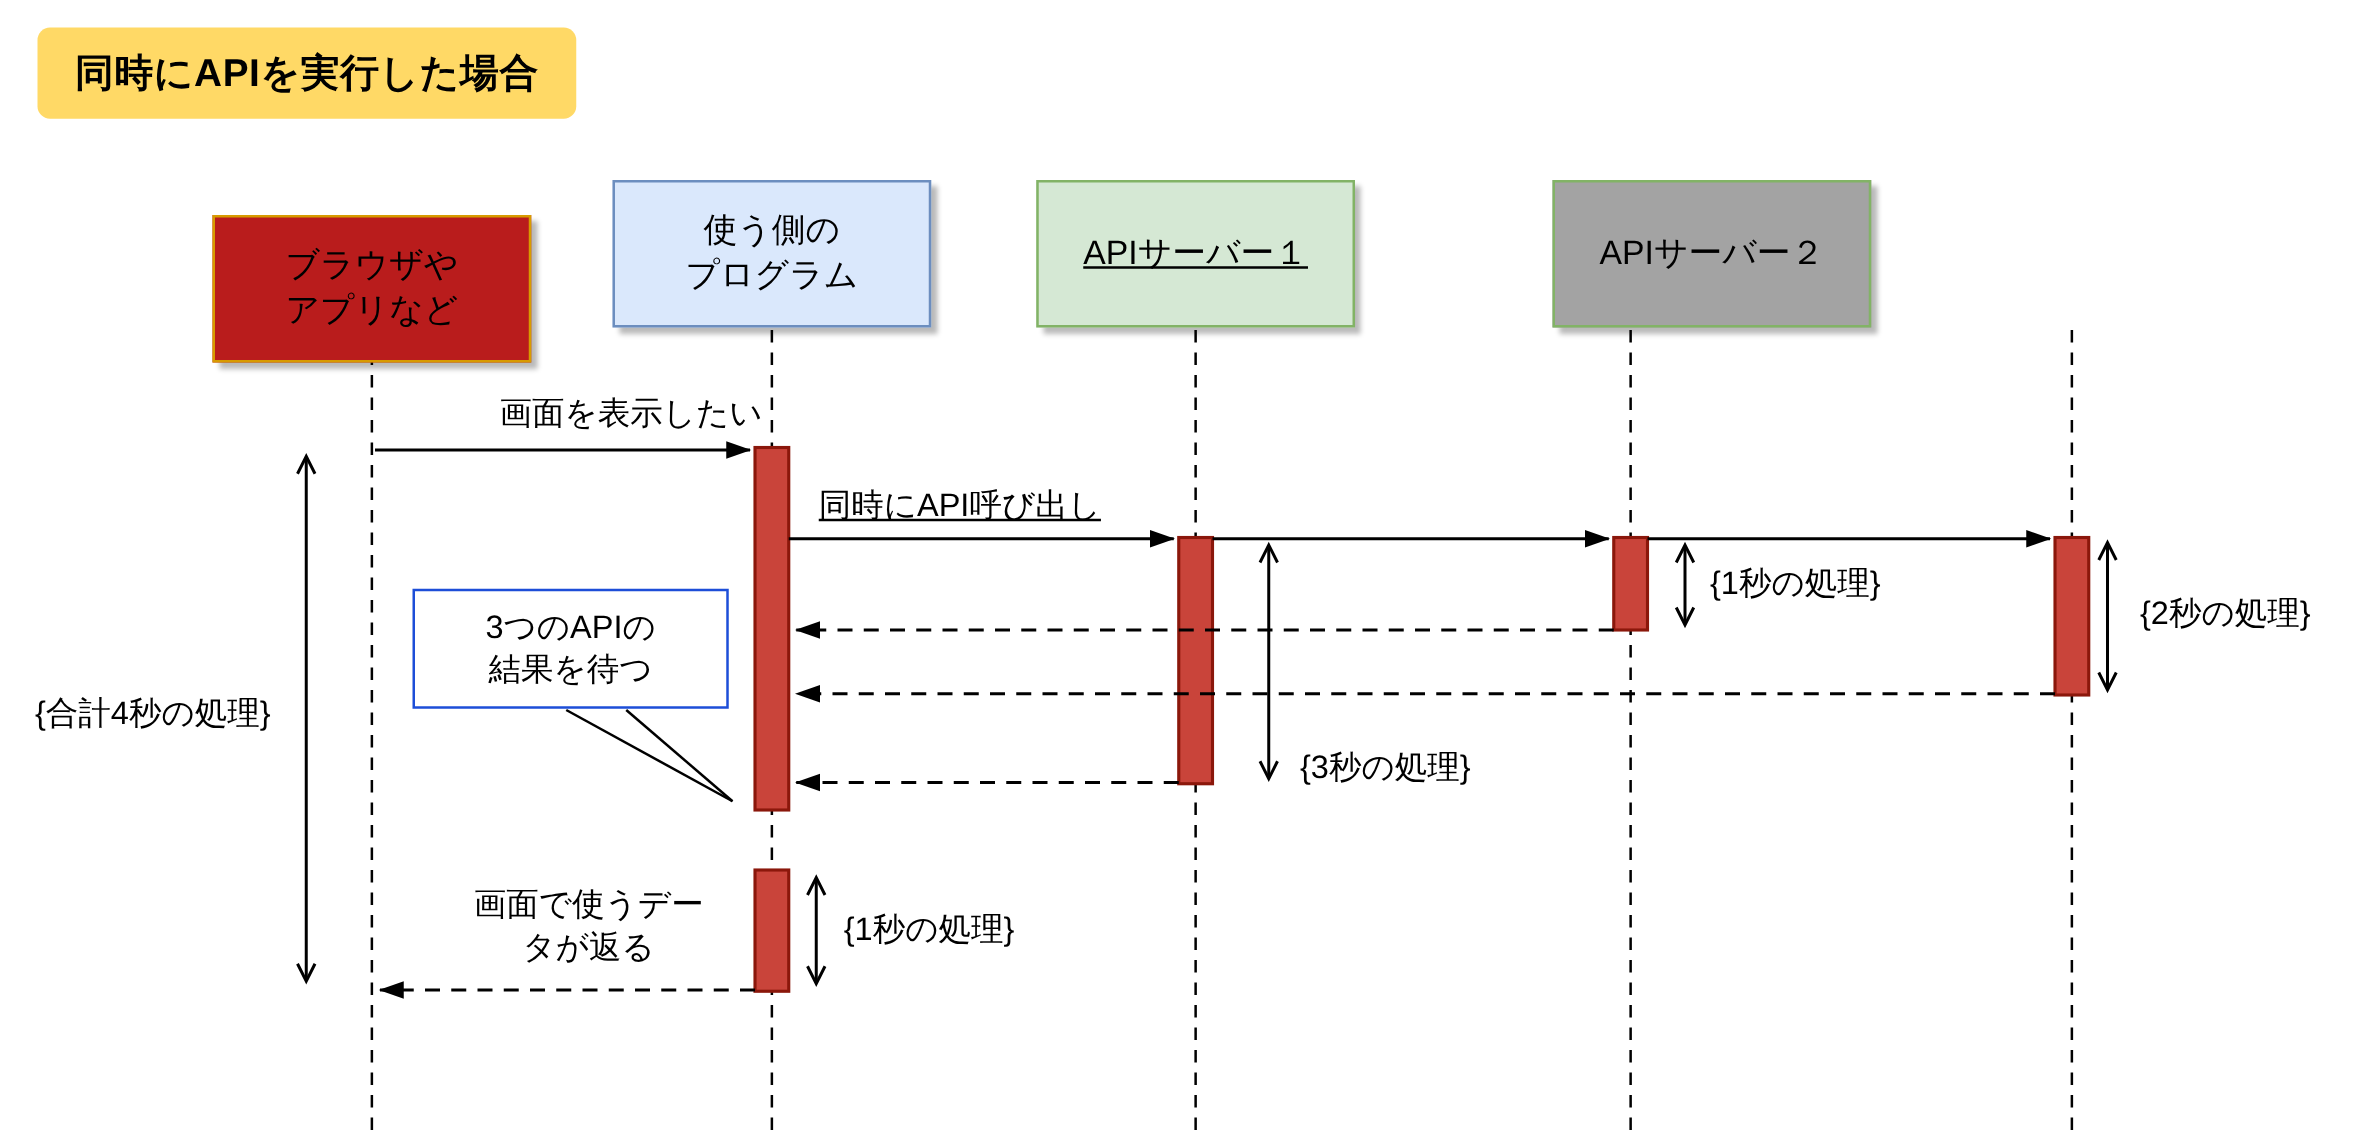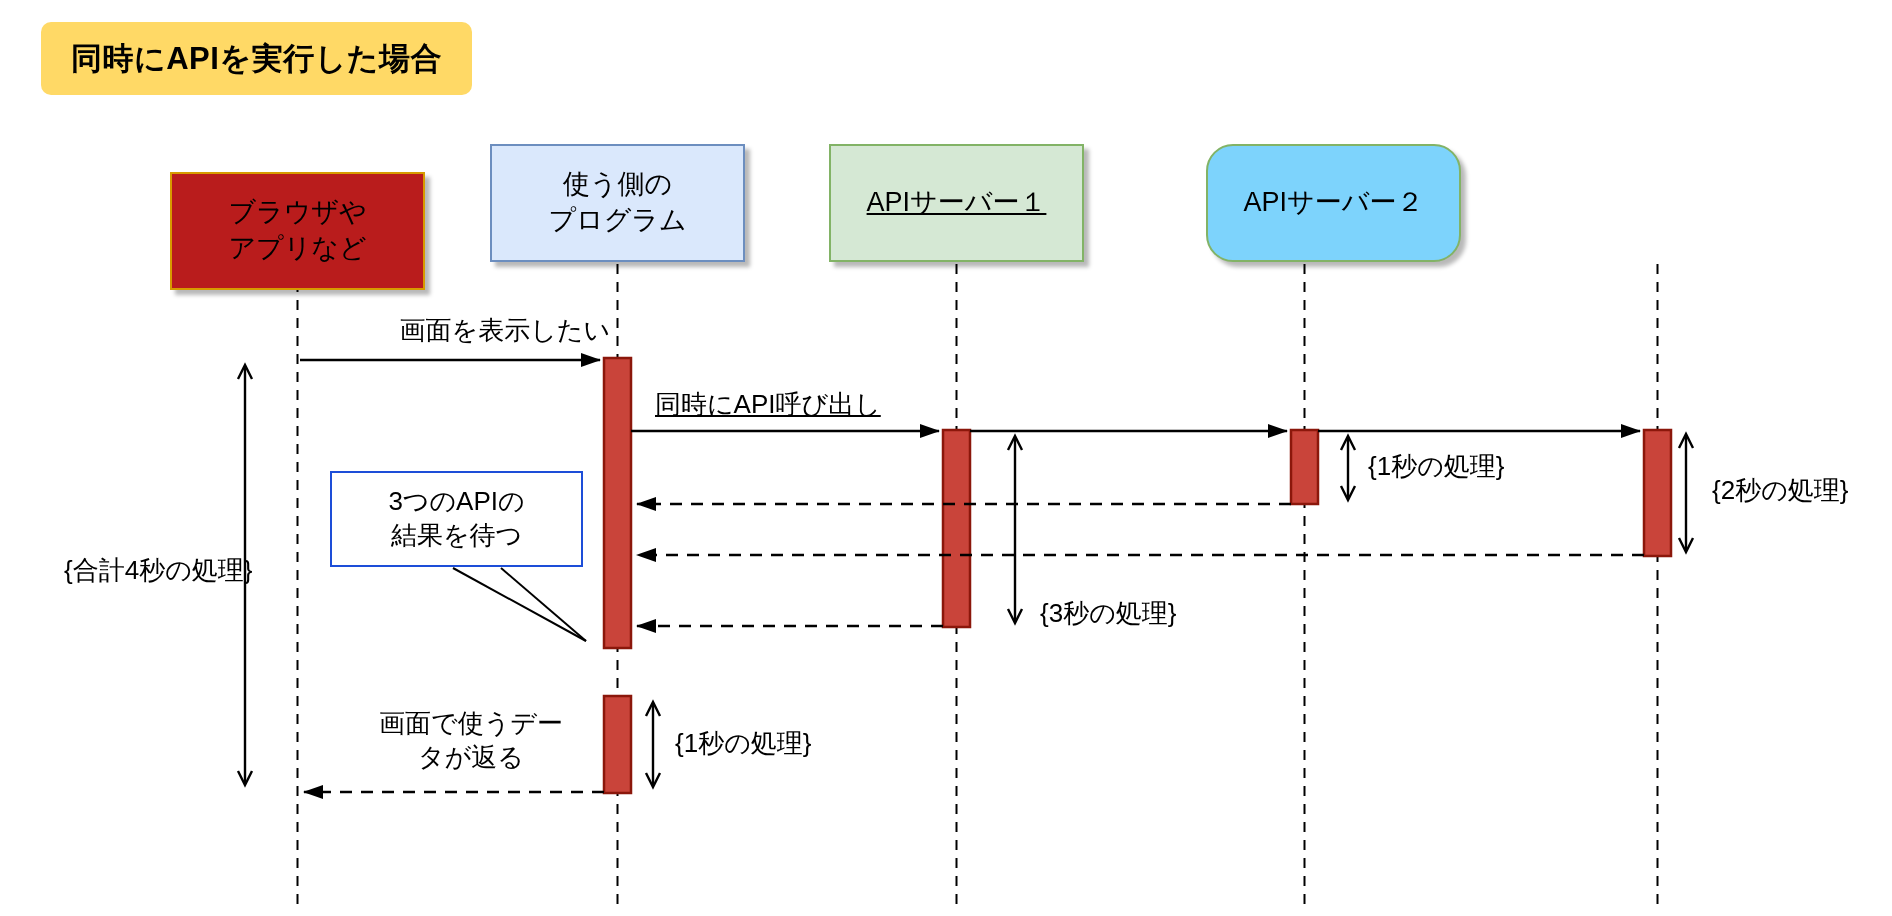--- a/index.html
+++ b/index.html
@@ -4,44 +4,44 @@
 <style>
   html,body{margin:0;padding:0;background:#ffffff;}
   body{font-family:"Liberation Sans","DejaVu Sans",sans-serif;color:#000;}
   .canvas{position:relative;width:1892px;height:916px;background:#ffffff;overflow:hidden;}
   svg.layer{position:absolute;left:0;top:0;width:1892px;height:916px;}
 
   .title-badge{
     position:absolute;left:30px;top:22px;height:73px;
     display:flex;align-items:center;padding:0 30px;
     background:#FFD966;border-radius:10px;
-    font-size:31px;font-weight:bold;letter-spacing:0.5px;margin-left:11px;
+    font-size:31px;font-weight:bold;letter-spacing:0.5px;
   }
 
   .actor{
     position:absolute;top:144px;width:255px;height:118px;
     display:flex;align-items:center;justify-content:center;
     text-align:center;font-size:27px;line-height:1.32;
     border:2px solid #000;white-space:pre-line;
     box-shadow:5px 5px 4px rgba(0,0,0,0.28);
     box-sizing:border-box;
   }
   #actor-browser{left:170px;background:#b91c1c;border-color:#D79B00;margin-top:28px;}
   #actor-program{left:490px;background:#DAE8FC;border-color:#6C8EBF;}
   #actor-api1{left:829px;background:#D5E8D4;border-color:#82B366;text-decoration:underline;}
-  #actor-api2{left:1206px;background:#7dd3fc;border-color:#82B366;border-radius:27px;}
+  #actor-api2{left:1242px;background:#a3a3a3;border-color:#82B366;}
   #actor-api3{left:1530px;background:#D5E8D4;border-color:#82B366;}
 
   .lbl{position:absolute;font-size:26px;line-height:1.3;white-space:pre-line;}
   #lbl-request{left:310px;top:314px;width:300px;text-align:right;}
   #lbl-parallel{left:655px;top:388px;width:300px;text-align:left;text-decoration:underline;}
   #lbl-dur-api2{left:1368px;top:450px;}
   #lbl-dur-api3{left:1712px;top:474px;}
   #lbl-dur-api1{left:1040px;top:597px;}
-  #lbl-total{left:28px;top:554px;margin-left:36px;}
+  #lbl-total{left:28px;top:554px;}
   #lbl-dur-final{left:675px;top:727px;}
   #lbl-return{left:348px;top:707px;width:246px;text-align:center;}
 
   .note-box{
     position:absolute;left:330px;top:471px;width:253px;height:96px;
     background:#ffffff;border:2px solid #1d4ed8;box-sizing:border-box;
     display:flex;align-items:center;justify-content:center;
     text-align:center;font-size:26px;line-height:1.3;white-space:pre-line;
   }
 </style>

